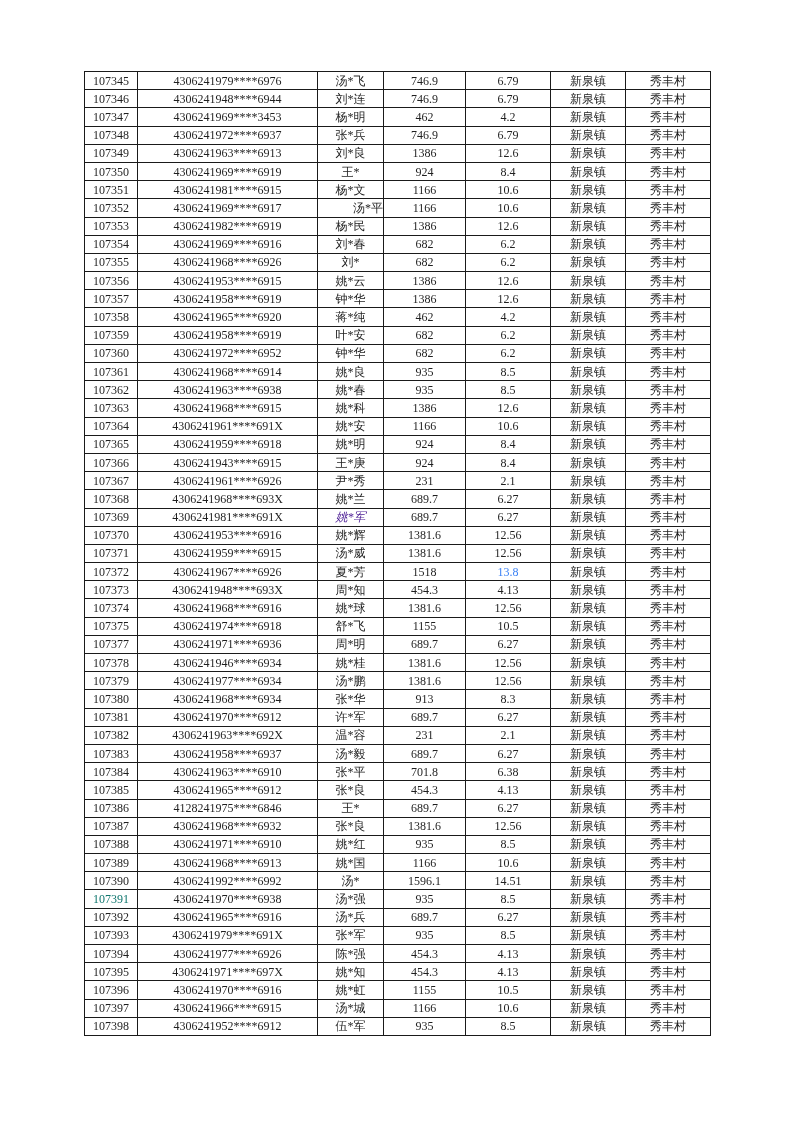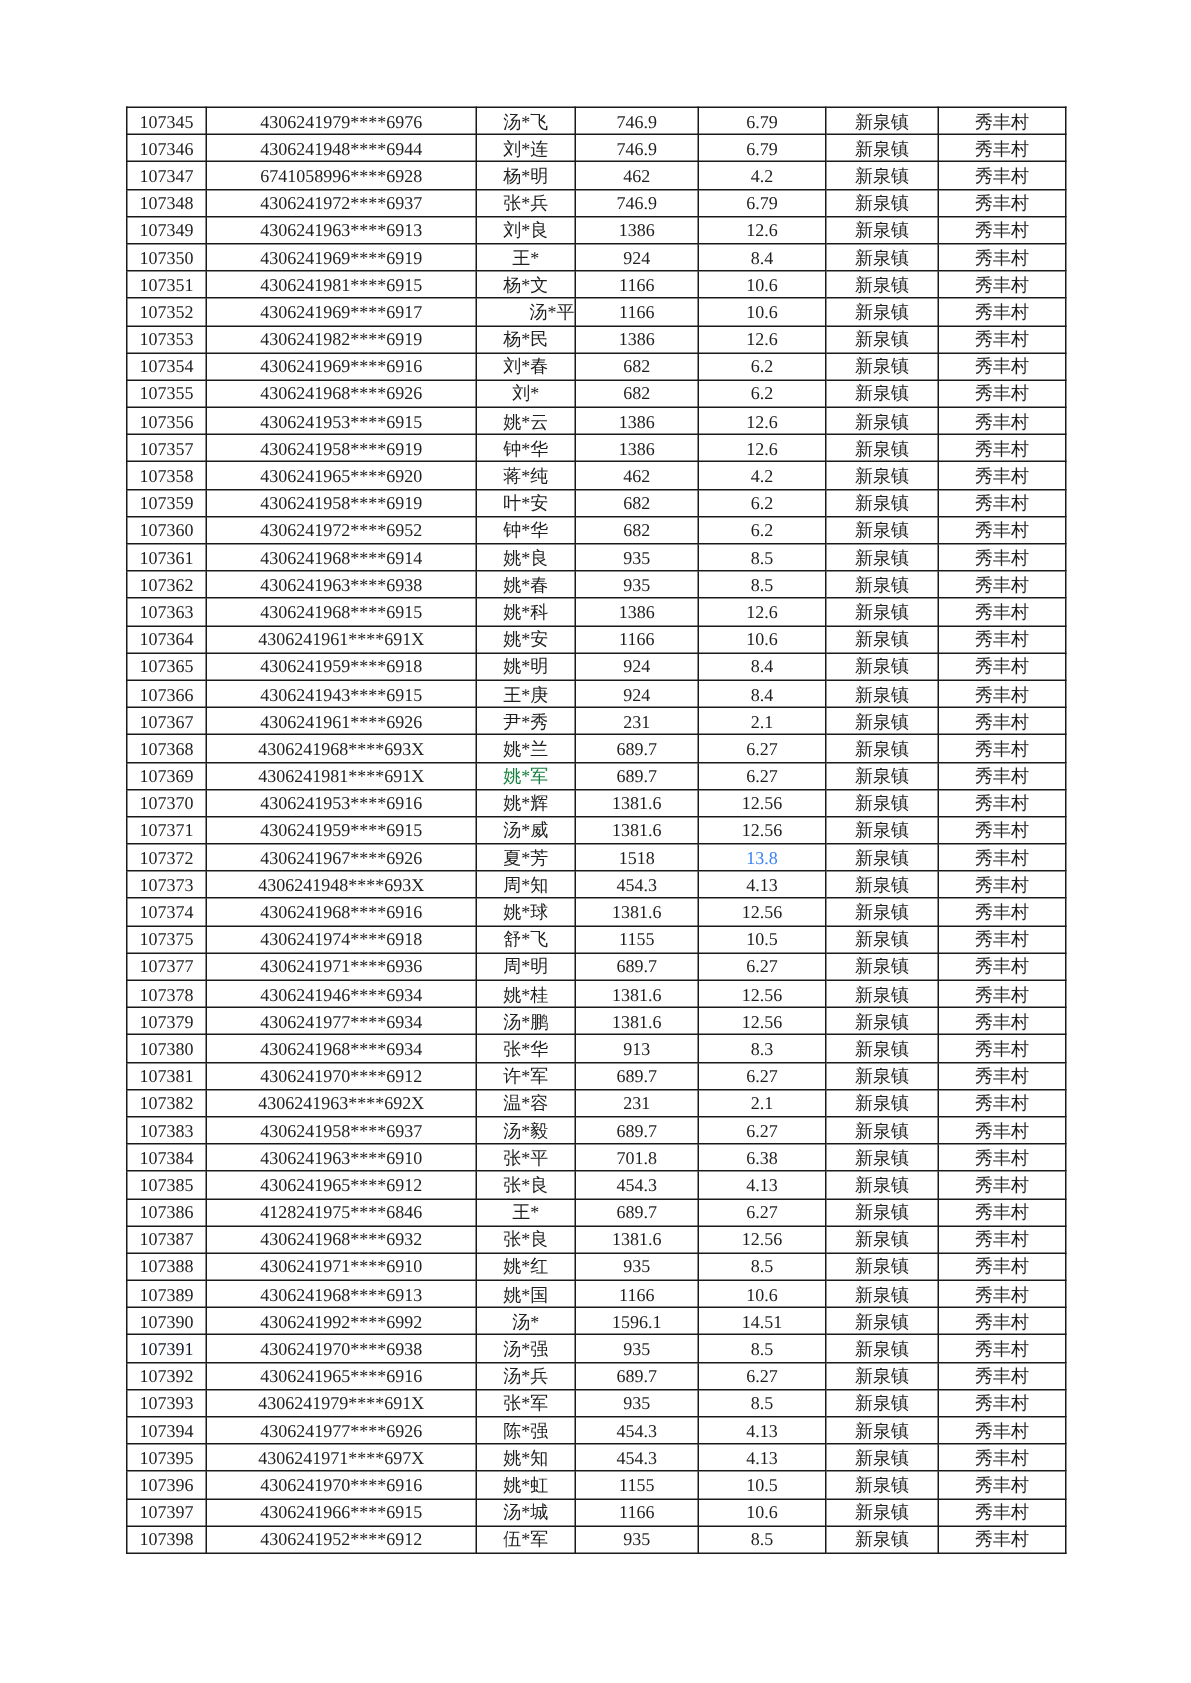--- a/index.html
+++ b/index.html
@@ -71,21 +71,21 @@
           <td style="border-color: rgb(26, 26, 26); color: rgb(31, 31, 31);">107346</td>
           <td style="border-color: rgb(26, 26, 26); color: rgb(31, 31, 31);">4306241948****6944</td>
           <td style="border-color: rgb(26, 26, 26); color: rgb(31, 31, 31);">刘*连</td>
           <td style="border-color: rgb(26, 26, 26); color: rgb(31, 31, 31);">746.9</td>
           <td style="border-color: rgb(26, 26, 26); color: rgb(31, 31, 31);">6.79</td>
           <td style="border-color: rgb(26, 26, 26); color: rgb(31, 31, 31);">新泉镇</td>
           <td style="border-color: rgb(26, 26, 26); color: rgb(31, 31, 31);">秀丰村</td>
         </tr>
         <tr>
           <td style="border-color: rgb(26, 26, 26); color: rgb(31, 31, 31);">107347</td>
-          <td style="border-color: rgb(26, 26, 26); color: rgb(31, 31, 31);">6741058996****6928</td>
+          <td style="border-color: rgb(26, 26, 26); color: rgb(31, 31, 31);">4306241969****3453</td>
           <td style="border-color: rgb(26, 26, 26); color: rgb(31, 31, 31);">杨*明</td>
           <td style="border-color: rgb(26, 26, 26); color: rgb(31, 31, 31);">462</td>
           <td style="border-color: rgb(26, 26, 26); color: rgb(31, 31, 31);">4.2</td>
           <td style="border-color: rgb(26, 26, 26); color: rgb(31, 31, 31);">新泉镇</td>
           <td style="border-color: rgb(26, 26, 26); color: rgb(31, 31, 31);">秀丰村</td>
         </tr>
         <tr>
           <td style="border-color: rgb(26, 26, 26); color: rgb(31, 31, 31);">107348</td>
           <td style="border-color: rgb(26, 26, 26); color: rgb(31, 31, 31);">4306241972****6937</td>
           <td style="border-color: rgb(26, 26, 26); color: rgb(31, 31, 31);">张*兵</td>
@@ -270,21 +270,21 @@
           <td style="border-color: rgb(26, 26, 26); color: rgb(31, 31, 31);">4306241968****693X</td>
           <td style="border-color: rgb(26, 26, 26); color: rgb(31, 31, 31);">姚*兰</td>
           <td style="border-color: rgb(26, 26, 26); color: rgb(31, 31, 31);">689.7</td>
           <td style="border-color: rgb(26, 26, 26); color: rgb(31, 31, 31);">6.27</td>
           <td style="border-color: rgb(26, 26, 26); color: rgb(31, 31, 31);">新泉镇</td>
           <td style="border-color: rgb(26, 26, 26); color: rgb(31, 31, 31);">秀丰村</td>
         </tr>
         <tr>
           <td style="border-color: rgb(26, 26, 26); color: rgb(31, 31, 31);">107369</td>
           <td style="border-color: rgb(26, 26, 26); color: rgb(31, 31, 31);">4306241981****691X</td>
-          <td style="border-color: rgb(26, 26, 26); color: #15803d;">姚*军</td>
+          <td style="border-color: rgb(26, 26, 26); color: #4c1d95; font-style: italic;">姚*军</td>
           <td style="border-color: rgb(26, 26, 26); color: rgb(31, 31, 31);">689.7</td>
           <td style="border-color: rgb(26, 26, 26); color: rgb(31, 31, 31);">6.27</td>
           <td style="border-color: rgb(26, 26, 26); color: rgb(31, 31, 31);">新泉镇</td>
           <td style="border-color: rgb(26, 26, 26); color: rgb(31, 31, 31);">秀丰村</td>
         </tr>
         <tr>
           <td style="border-color: rgb(26, 26, 26); color: rgb(31, 31, 31);">107370</td>
           <td style="border-color: rgb(26, 26, 26); color: rgb(31, 31, 31);">4306241953****6916</td>
           <td style="border-color: rgb(26, 26, 26); color: rgb(31, 31, 31);">姚*辉</td>
           <td style="border-color: rgb(26, 26, 26); color: rgb(31, 31, 31);">1381.6</td>
@@ -457,21 +457,21 @@
         <tr>
           <td style="border-color: rgb(26, 26, 26); color: rgb(31, 31, 31);">107390</td>
           <td style="border-color: rgb(26, 26, 26); color: rgb(31, 31, 31);">4306241992****6992</td>
           <td style="border-color: rgb(26, 26, 26); color: rgb(31, 31, 31);">汤*</td>
           <td style="border-color: rgb(26, 26, 26); color: rgb(31, 31, 31);">1596.1</td>
           <td style="border-color: rgb(26, 26, 26); color: rgb(31, 31, 31);">14.51</td>
           <td style="border-color: rgb(26, 26, 26); color: rgb(31, 31, 31);">新泉镇</td>
           <td style="border-color: rgb(26, 26, 26); color: rgb(31, 31, 31);">秀丰村</td>
         </tr>
         <tr>
-          <td style="border-color: rgb(26, 26, 26); color: #0f172a; margin-left: 37px;">107391</td>
+          <td style="border-color: rgb(26, 26, 26); color: #0f766e; margin-left: 37px;">107391</td>
           <td style="border-color: rgb(26, 26, 26); color: rgb(31, 31, 31);">4306241970****6938</td>
           <td style="border-color: rgb(26, 26, 26); color: rgb(31, 31, 31);">汤*强</td>
           <td style="border-color: rgb(26, 26, 26); color: rgb(31, 31, 31);">935</td>
           <td style="border-color: rgb(26, 26, 26); color: rgb(31, 31, 31);">8.5</td>
           <td style="border-color: rgb(26, 26, 26); color: rgb(31, 31, 31);">新泉镇</td>
           <td style="border-color: rgb(26, 26, 26); color: rgb(31, 31, 31);">秀丰村</td>
         </tr>
         <tr>
           <td style="border-color: rgb(26, 26, 26); color: rgb(31, 31, 31);">107392</td>
           <td style="border-color: rgb(26, 26, 26); color: rgb(31, 31, 31);">4306241965****6916</td>

